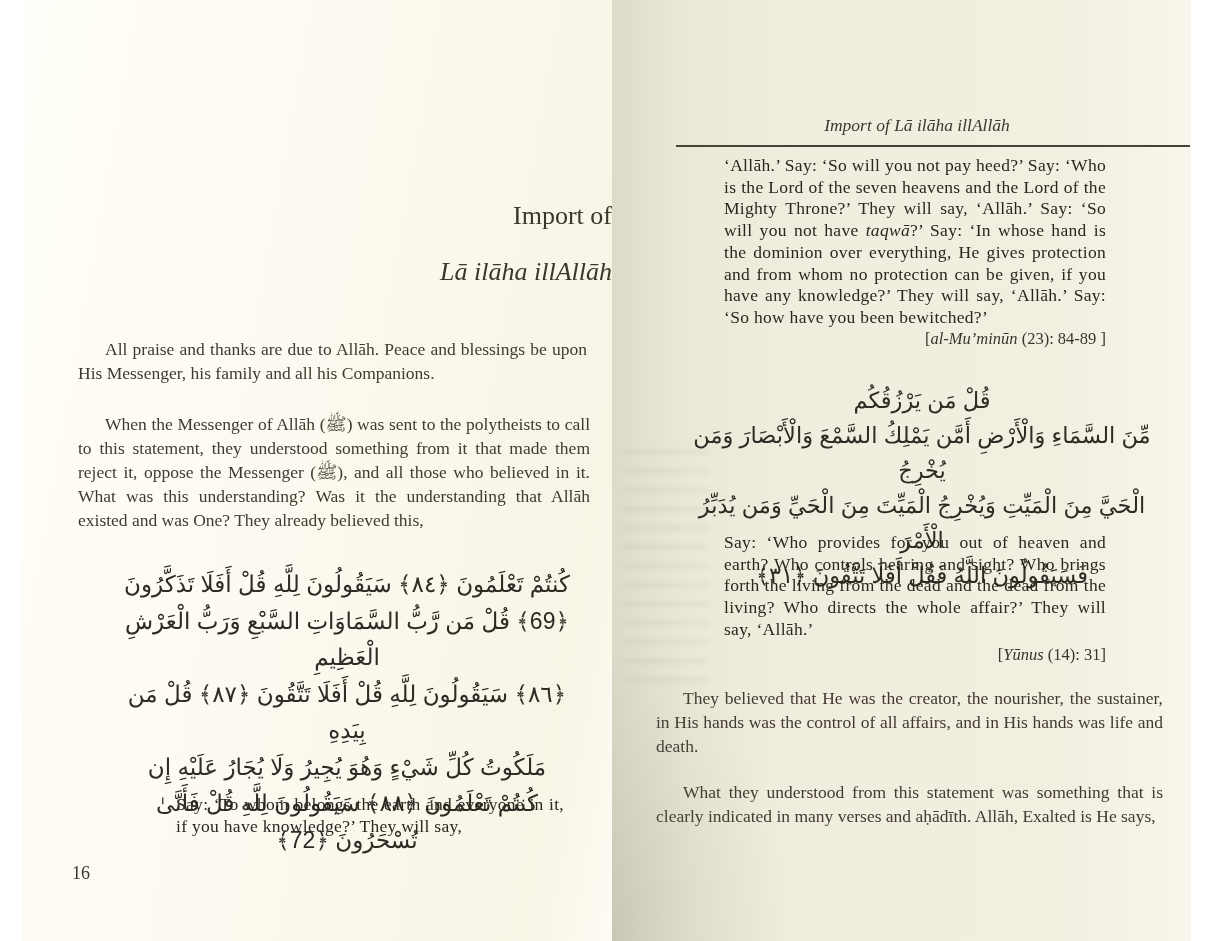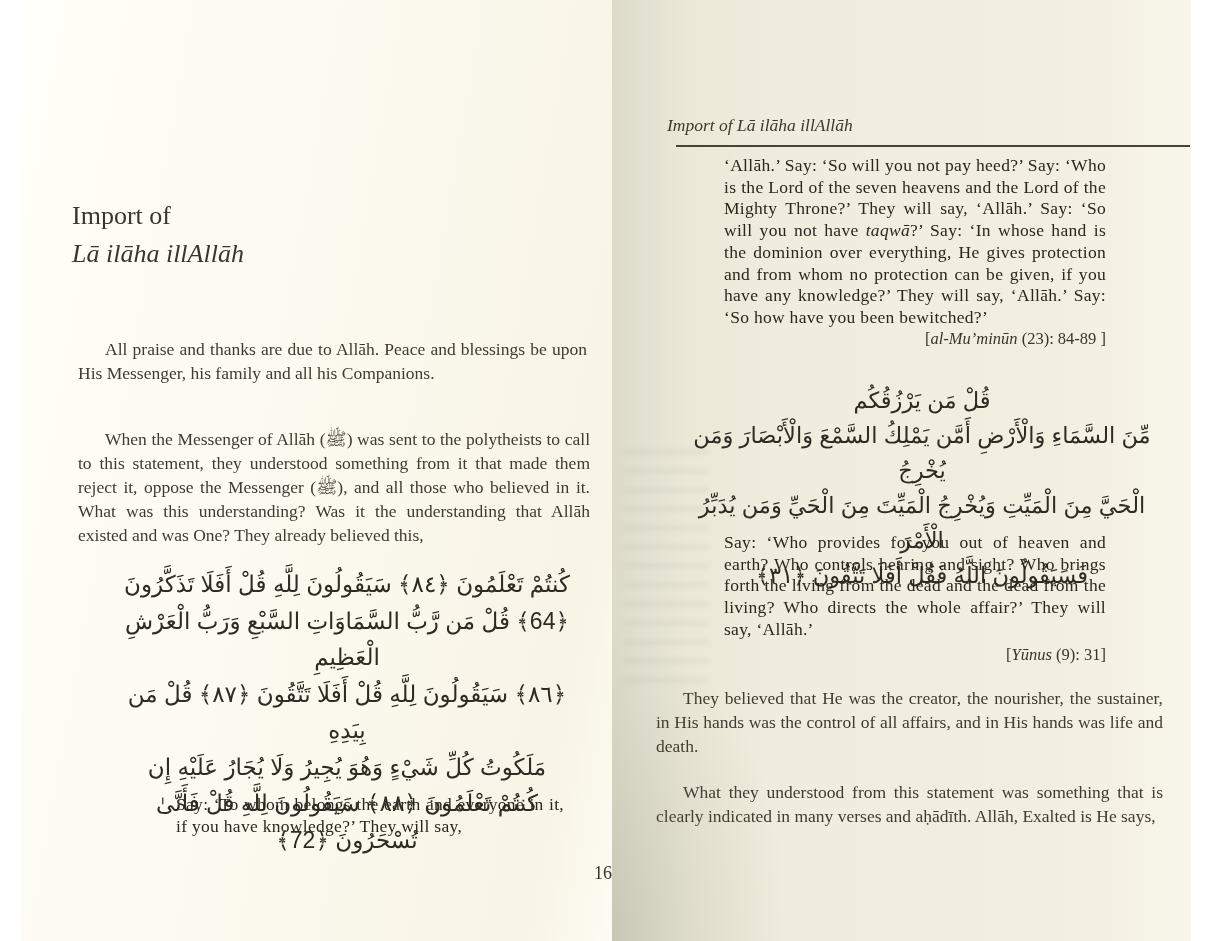--- a/index.html
+++ b/index.html
@@ -22,55 +22,55 @@
     background:radial-gradient(ellipse at 0% 100%, rgba(130,132,112,0.22), rgba(130,132,112,0) 70%);
     pointer-events:none;
   }
   .abs { position:absolute; }
   .eng { color:#403a30; font-size:17.5px; line-height:24px; text-align:justify; }
   .para { text-indent:27px; }
   .boldq {
     font-weight:normal; color:#2b2720; font-size:17.5px; line-height:21.7px;
     letter-spacing:0.3px; text-align:justify;
   }
-  .title { text-align:left; color:#3b362c; font-size:26px; line-height:36px; }
-  .title-italic { font-style:italic; }
-  .runhead { text-align:left; font-style:italic; color:#3d382e; font-size:17.5px; }
+  .title { text-align:right; color:#3b362c; font-size:26px; line-height:36px; }
+  .title-italic { font-style:italic;margin-top:18px; }
+  .runhead { text-align:center; font-style:italic; color:#3d382e; font-size:17.5px; }
   .rule { height:2px; background:#474339; }
   .arabic {
     font-family:Liberation Sans, sans-serif; direction:rtl; text-align:center;
     color:#2e2a24; font-size:23px; line-height:36.5px;
   }
   .arabic-r { font-size:22.5px; line-height:35px; }
   .citation { text-align:right; color:#3a352c; font-size:16.5px; line-height:22px; }
   .citation .it { font-style:italic; }
-  .pagenum { text-align:right; color:#3a352c; font-size:18px; }
+  .pagenum { text-align:left; color:#3a352c; font-size:18px; }
   .ghost {
     background:repeating-linear-gradient(180deg,
       rgba(118,124,104,0.20) 0px, rgba(118,124,104,0.20) 4px,
       rgba(118,124,104,0) 4px, rgba(118,124,104,0) 19px);
     filter:blur(2.5px); opacity:0.55; pointer-events:none;
   }
 </style>
 </head>
 <body>
 
 <div class="stage">
 
   <div class="page page-left">
     <div class="abs title" style="top:198px; left:50px; width:540px;">Import of</div>
     <div class="abs title title-italic" style="top:236px; left:50px; width:540px;">Lā ilāha illAllāh</div>
 
     <div class="abs eng para" style="top:337px; left:56px; width:509px;">All praise and thanks are due to Allāh. Peace and blessings be upon His Messenger, his family and all his Companions.</div>
 
-    <div class="abs eng para" style="top:427px; left:56px; width:512px;">When the Messenger of Allāh (ﷺ) was sent to the polytheists to call to this statement, they understood something from it that made them reject it, oppose the Messenger (ﷺ), and all those who believed in it. What was this understanding? Was it the understanding that Allāh existed and was One? They already believed this,</div>
+    <div class="abs eng para" style="top:412px; left:56px; width:512px;">When the Messenger of Allāh (ﷺ) was sent to the polytheists to call to this statement, they understood something from it that made them reject it, oppose the Messenger (ﷺ), and all those who believed in it. What was this understanding? Was it the understanding that Allāh existed and was One? They already believed this,</div>
 
     <div class="abs arabic" dir="rtl" style="top:566px; left:95px; width:460px;">
       <div>كُنتُمْ تَعْلَمُونَ ﴿٨٤﴾ سَيَقُولُونَ لِلَّهِ قُلْ أَفَلَا تَذَكَّرُونَ</div>
-      <div>﴿64﴾ قُلْ مَن رَّبُّ السَّمَاوَاتِ السَّبْعِ وَرَبُّ الْعَرْشِ الْعَظِيمِ</div>
+      <div>﴿69﴾ قُلْ مَن رَّبُّ السَّمَاوَاتِ السَّبْعِ وَرَبُّ الْعَرْشِ الْعَظِيمِ</div>
       <div>﴿٨٦﴾ سَيَقُولُونَ لِلَّهِ قُلْ أَفَلَا تَتَّقُونَ ﴿٨٧﴾ قُلْ مَن بِيَدِهِ</div>
       <div>مَلَكُوتُ كُلِّ شَيْءٍ وَهُوَ يُجِيرُ وَلَا يُجَارُ عَلَيْهِ إِن</div>
       <div>كُنتُمْ تَعْلَمُونَ ﴿٨٨﴾ سَيَقُولُونَ لِلَّهِ قُلْ فَأَنَّىٰ تُسْحَرُونَ ﴿72﴾</div>
     </div>
 
     <div class="abs boldq" style="top:794px; left:118px; width:388px;margin-left:36px;">Say: ‘To whom belongs the earth and everyone in it, if you have knowledge?’ They will say,</div>
 
     <div class="abs pagenum" style="top:863px; left:50px; width:540px;">16</div>
   </div>
 
@@ -86,20 +86,20 @@
 
     <div class="abs arabic arabic-r" dir="rtl" style="top:383px; left:75px; width:470px;">
       <div>قُلْ مَن يَرْزُقُكُم</div>
       <div>مِّنَ السَّمَاءِ وَالْأَرْضِ أَمَّن يَمْلِكُ السَّمْعَ وَالْأَبْصَارَ وَمَن يُخْرِجُ</div>
       <div>الْحَيَّ مِنَ الْمَيِّتِ وَيُخْرِجُ الْمَيِّتَ مِنَ الْحَيِّ وَمَن يُدَبِّرُ الْأَمْرَ</div>
       <div>فَسَيَقُولُونَ اللَّهُ فَقُلْ أَفَلَا تَتَّقُونَ ﴿٣١﴾</div>
     </div>
 
     <div class="abs boldq" style="top:532px; left:112px; width:382px;">Say: ‘Who provides for you out of heaven and earth? Who controls hearing and sight? Who brings forth the living from the dead and the dead from the living? Who directs the whole affair?’ They will say, ‘Allāh.’</div>
 
-    <div class="abs citation" style="top:644px; left:112px; width:382px;"><span>[</span><span class="it">Yūnus</span><span> (9): 31]</span></div>
+    <div class="abs citation" style="top:644px; left:112px; width:382px;"><span>[</span><span class="it">Yūnus</span><span> (14): 31]</span></div>
 
     <div class="abs eng para" style="top:686px; left:44px; width:507px;">They believed that He was the creator, the nourisher, the sustainer, in His hands was the control of all affairs, and in His hands was life and death.</div>
 
     <div class="abs eng para" style="top:780px; left:44px; width:507px;">What they understood from this statement was something that is clearly indicated in many verses and aḥādīth. Allāh, Exalted is He says,</div>
   </div>
 
 </div>
 
 </body></html>

